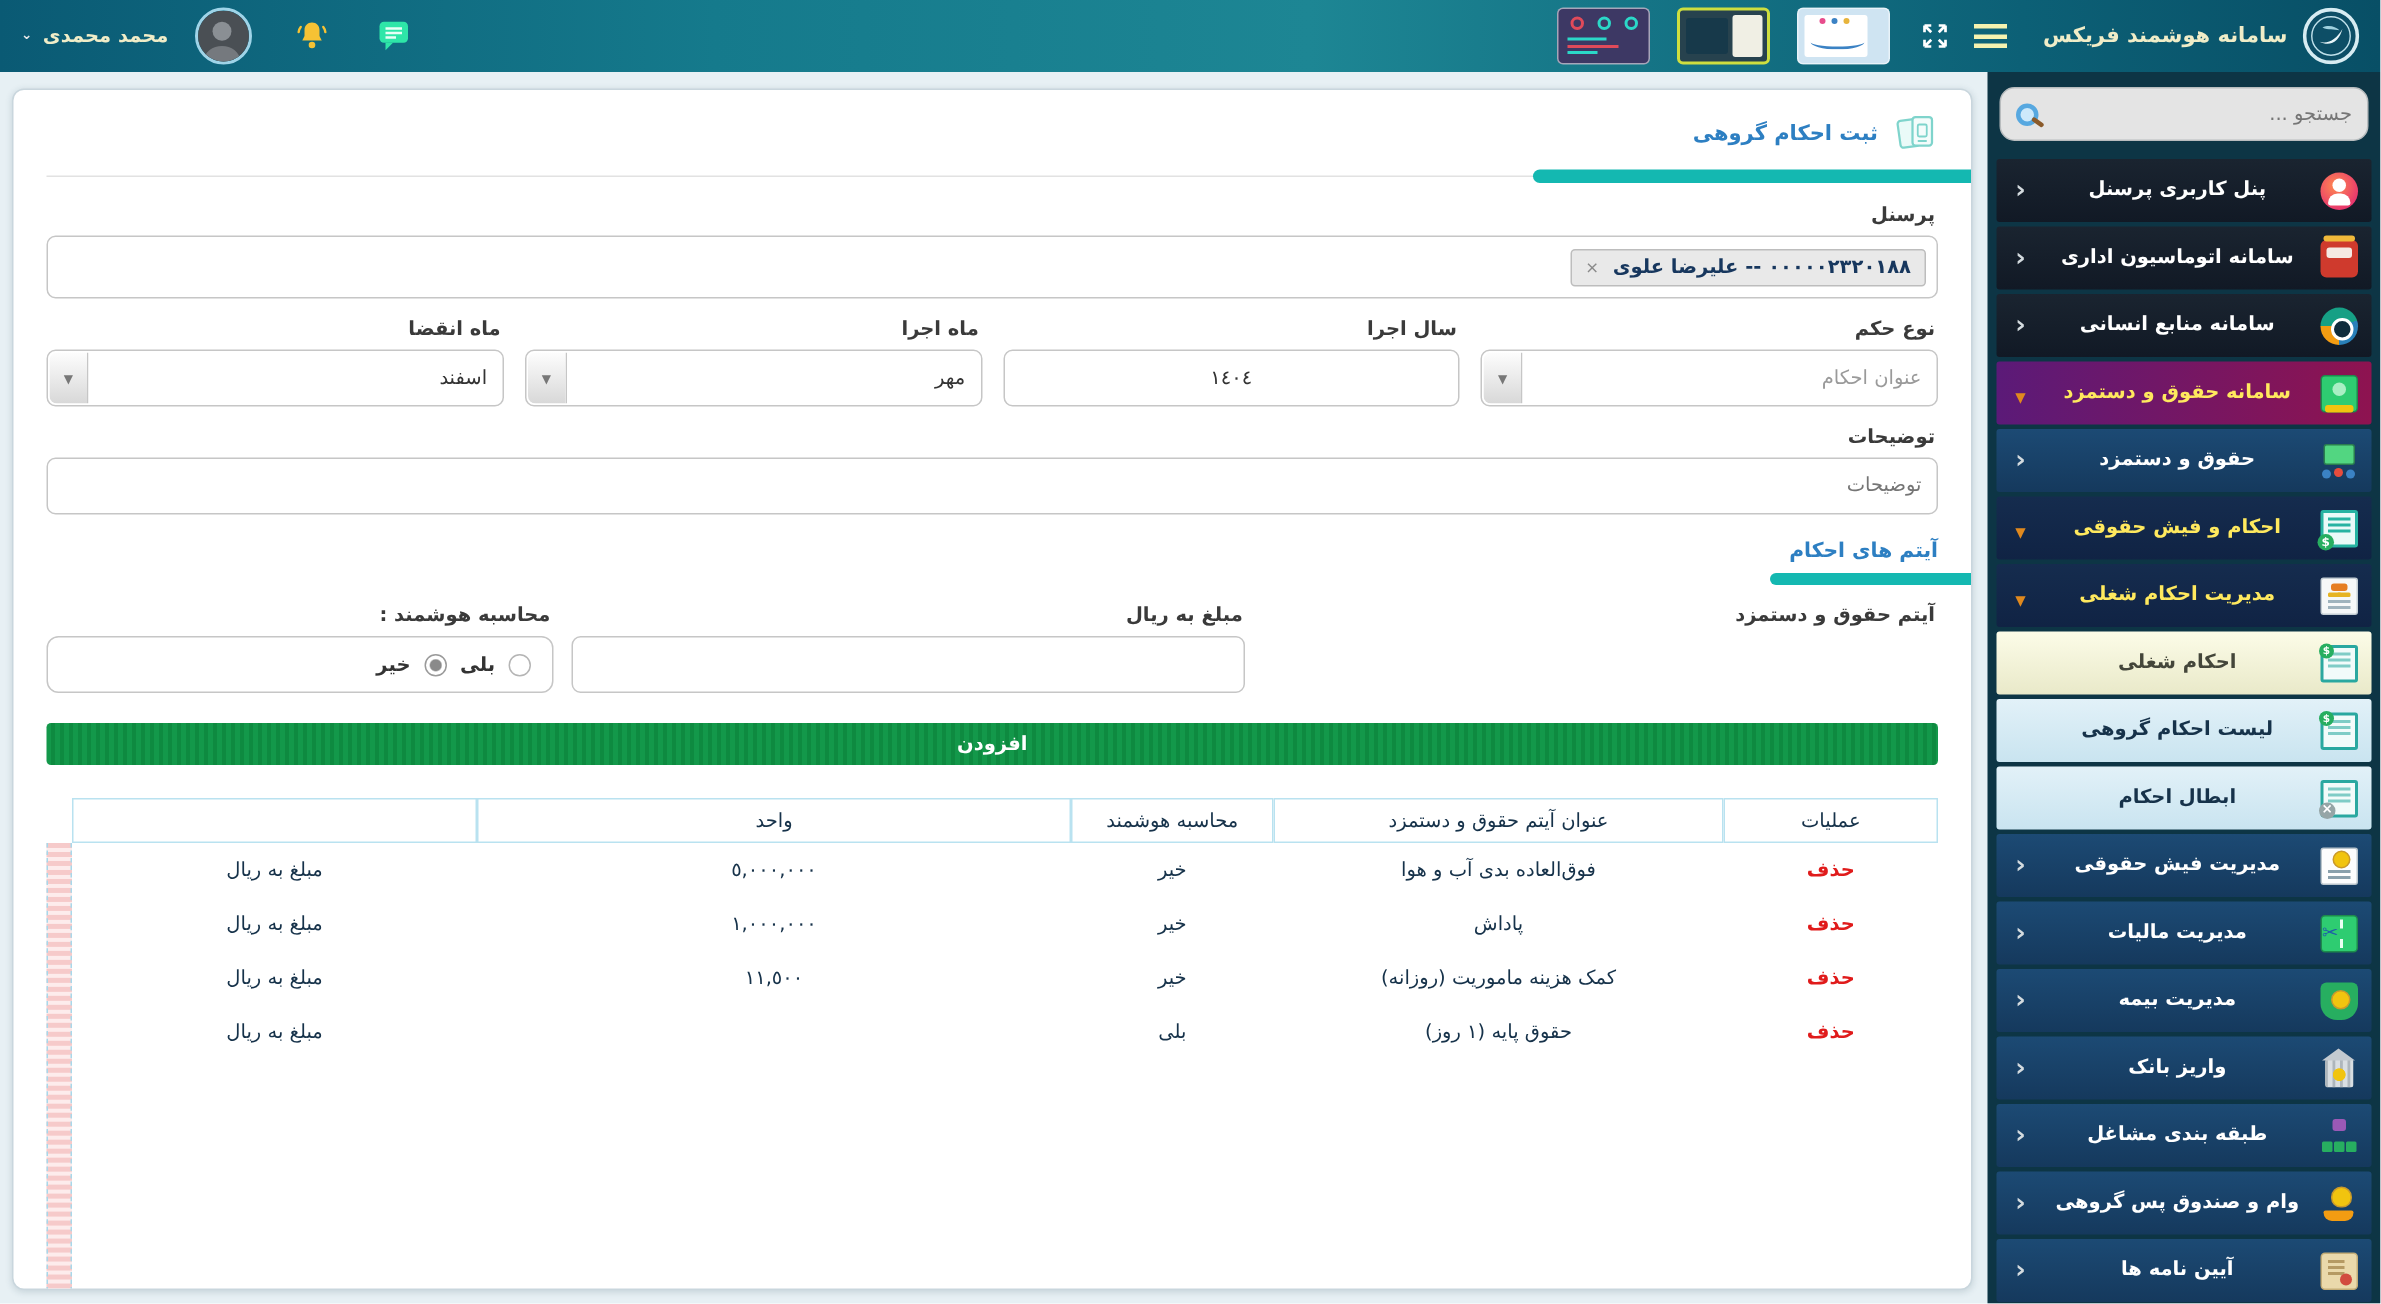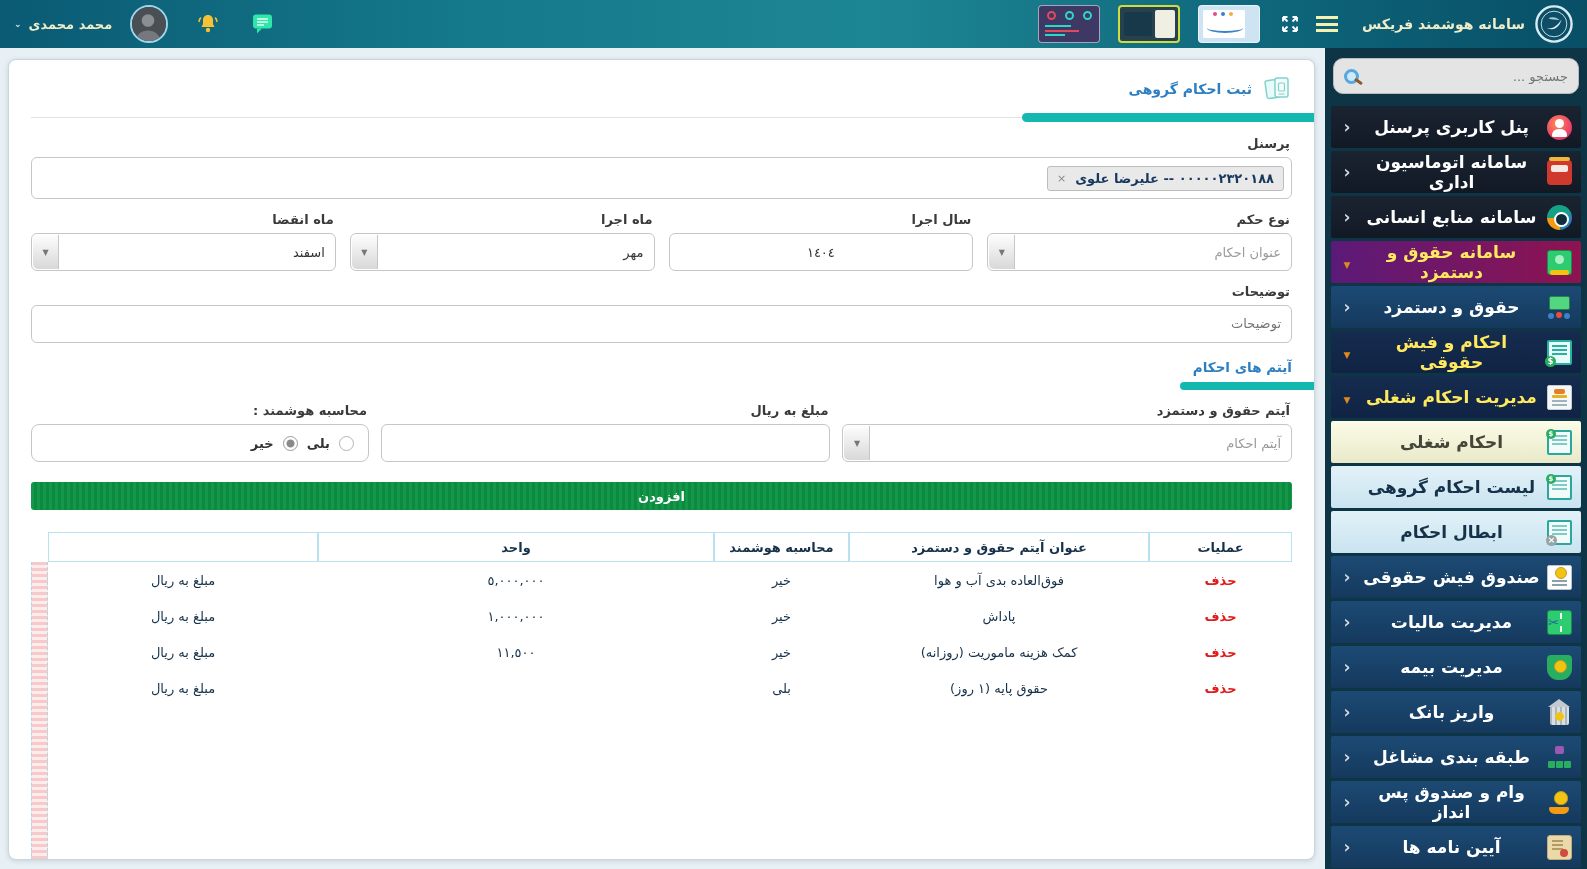--- a/index.html
+++ b/index.html
@@ -48,21 +48,21 @@
   .search{height:36px;background:#e4e4e4;border:1px solid #b8bcbe;border-radius:10px;
     display:flex;align-items:center;padding:0 10px;margin:2px 2px 12px;gap:8px}
   .search input{flex:1;border:0;background:transparent;outline:none;font-family:"DejaVu Sans",sans-serif;
     font-size:13px;color:#43535c;text-align:right}
   .lens{width:15px;height:15px;border:3px solid #57a8e0;border-radius:50%;background:#cde9fb;
     position:relative;margin-inline-start:auto;flex-shrink:0}
   .lens::after{content:"";position:absolute;width:9px;height:3px;background:#8a5a2a;border-radius:2px;
     right:-7px;bottom:-2px;transform:rotate(35deg)}
   .sb-item{height:42px;margin-bottom:3px;border-radius:2px;display:flex;align-items:center;
     padding:0 9px;gap:7px;cursor:pointer}
-  .sb-label{flex:1;text-align:center;font-size:17px;font-weight:bold;line-height:1.2}
+  .sb-label{flex:1;text-align:center;font-size:13px;font-weight:bold;line-height:1.2}
   .dark{background:linear-gradient(180deg,#1a2430,#111925);color:#fff}
   .purple{background:linear-gradient(to left,#8e1350,#5b1a78);color:#ffe95e}
   .navy{background:linear-gradient(180deg,#152c4e,#102344);color:#fff}
   .yel{color:#ffe95e}
   .blue{background:linear-gradient(180deg,#1c4a74,#15395d);color:#fff}
   .sub{background:linear-gradient(180deg,#e2f1f8,#c9e4f0);color:#16324a}
   .sub.active{background:linear-gradient(180deg,#fcfce8,#e9e9c9);color:#44463a}
   .chev{margin-inline-start:2px;width:14px;text-align:center;flex-shrink:0}
   .chev.left::before{content:"‹";color:#d4dbdf;font-size:17px;font-weight:bold}
   .chev.down::before{content:"▼";color:#e0891e;font-size:9px}
@@ -165,21 +165,21 @@
     gap:9px;padding:0 14px;font-size:13px;font-weight:bold;color:#333;background:#fff}
   .radio{width:15px;height:15px;border:1px solid #b5b5b5;border-radius:50%;background:#fff;cursor:pointer;flex-shrink:0}
   .radio.on{background:radial-gradient(circle,#8a8a8a 0 3.5px,#fff 4.5px);border-color:#9a9a9a}
   .add-btn{margin-top:20px;height:28px;border:0;border-radius:3px;width:100%;cursor:pointer;
     background:repeating-linear-gradient(90deg,#13984a 0 3px,#0e8a40 3px 6px);
     color:#fff;font-size:13px;font-weight:bold;font-family:"DejaVu Sans",sans-serif}
   
   .tbl{margin-top:22px;flex:1;display:flex;flex-direction:column;min-height:0}
   .thead,.trow{display:grid;grid-template-columns:143px 300px 135px 1fr 270px 17px}
   .thead>div{border:1px solid #b9e2f0;background:#fff;height:30px;display:flex;align-items:center;
-    justify-content:center;font-size:13px;font-weight:bold;color:#16324a}
+    justify-content:center;font-size:13px;font-weight:normal;color:#16324a}
   .tbody{position:relative;flex:1}
   .trow{height:36px}
   .trow>div{display:flex;align-items:center;justify-content:center;font-size:13px;color:#16324a}
   .del{color:#e01b1b;font-weight:bold;cursor:pointer}
   .pink-strip{position:absolute;left:0;top:0;bottom:-12px;width:17px;
     background:repeating-linear-gradient(0deg,#f6caca 0 3px,#fdecec 3px 6px);
     border-left:1px dashed #a8d8ea;border-right:1px dashed #a8d8ea}
 </style>
 </head>
 <body>
@@ -297,21 +297,21 @@
       </div>
 
       <div class="sb-item sub">
         <span class="ic ic-receipt-cancel"></span>
         <span class="sb-label">ابطال احکام</span>
         <span class="chev"></span>
       </div>
 
       <div class="sb-item blue">
         <span class="ic ic-payslip2"></span>
-        <span class="sb-label">صندوق فیش حقوقی</span>
+        <span class="sb-label">مدیریت فیش حقوقی</span>
         <span class="chev left"></span>
       </div>
 
       <div class="sb-item blue">
         <span class="ic ic-tax"></span>
         <span class="sb-label">مدیریت مالیات</span>
         <span class="chev left"></span>
       </div>
 
       <div class="sb-item blue">
@@ -327,21 +327,21 @@
       </div>
 
       <div class="sb-item blue">
         <span class="ic ic-classify"></span>
         <span class="sb-label">طبقه بندی مشاغل</span>
         <span class="chev left"></span>
       </div>
 
       <div class="sb-item blue">
         <span class="ic ic-loan"></span>
-        <span class="sb-label">وام و صندوق پس انداز</span>
+        <span class="sb-label">وام و صندوق پس گروهی</span>
         <span class="chev left"></span>
       </div>
 
       <div class="sb-item blue">
         <span class="ic ic-regulations"></span>
         <span class="sb-label">آیین نامه ها</span>
         <span class="chev left"></span>
       </div>
     </div>
 </div>
@@ -401,24 +401,20 @@
   <textarea class="inp" placeholder="توضیحات" style=""></textarea>
 
   <div class="sec-head">
     <span class="sec-title">آیتم های احکام</span>
     <span class="sec-bar"></span>
   </div>
 
   <div class="row3">
     <div class="fld-lg">
       <label class="f-label">آیتم حقوق و دستمزد</label>
-      <div class="sel">
-        <span class="ph">آیتم احکام</span>
-        <span class="sel-btn"></span>
-      </div>
     </div>
     <div class="fld-lg">
       <label class="f-label">مبلغ به ریال</label>
       <input class="inp" style="">
     </div>
     <div class="fld-sm">
       <label class="f-label">محاسبه هوشمند :</label>
       <div class="radio-box">
         <span class="radio"></span>
         <span>بلی</span>

